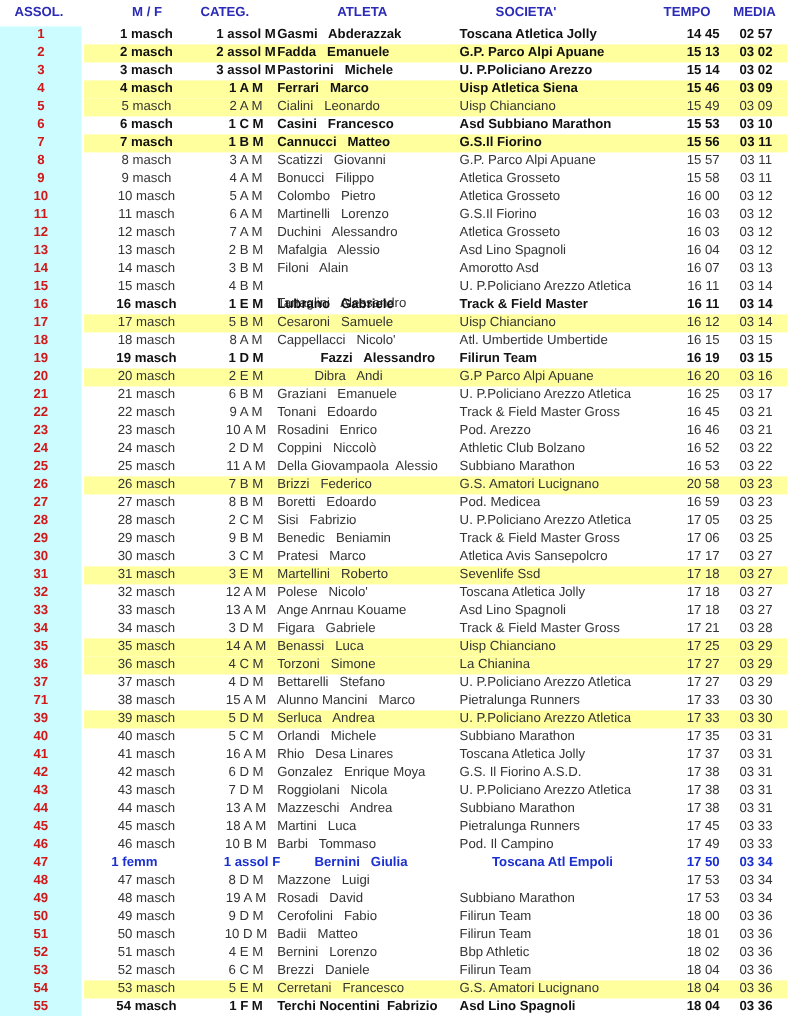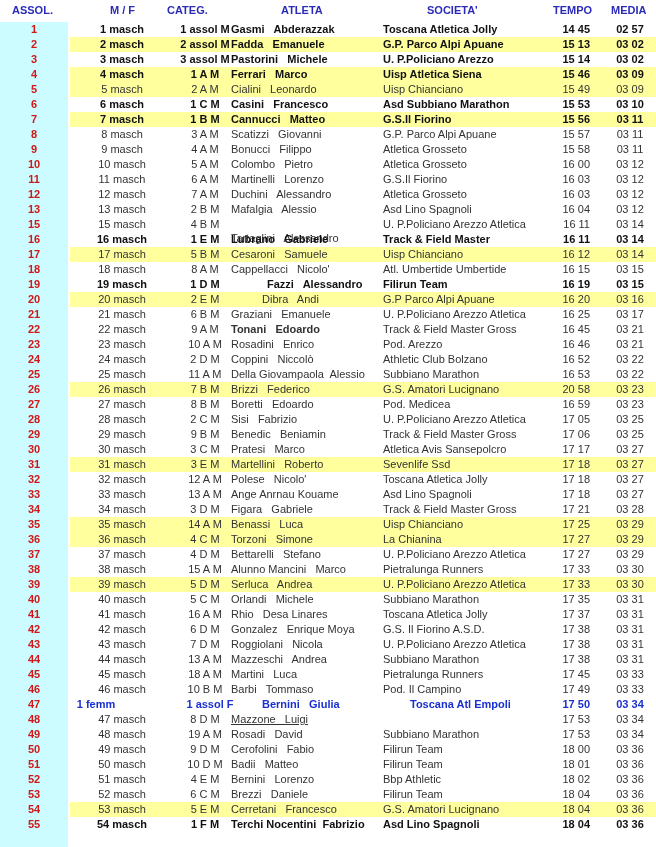--- a/index.html
+++ b/index.html
@@ -11,40 +11,40 @@
     .header span { position: absolute; top: 4px; }
     .rows { position: absolute; left: 0; top: 22px; width: 656px; }
     .row { position: relative; height: 15px; line-height: 15px; width: 656px; }
     .row .hl { position: absolute; left: 70px; right: 0; top: 0; bottom: 0; background: #ffff9e; }
     .row span { position: absolute; top: 0; white-space: nowrap; }
     .c-pos { left: 0; width: 68px; text-align: center; color: #d01818; font-weight: bold; }
     .c-mf { left: 70px; width: 104px; text-align: center; }
     .c-cat { left: 160px; width: 90px; text-align: center; }
     .c-ath { left: 231px; }
     .c-soc { left: 383px; }
-    .c-time { left: 550px; width: 40px; text-align: right; }
+    .c-time { left: 566px; width: 40px; text-align: center; }
     .c-med { left: 605px; width: 50px; text-align: center; }
     .row.bold span:not(.c-pos) { font-weight: bold; color: #111111; }
     .row.fem span:not(.c-pos) { font-weight: bold; color: #1a2fd0; }
     .row.fem .c-ath { left: 262px; }
     .row.fem .c-soc { left: 410px; }
-    .row.fem .c-mf { left: 44px; }
+    .row.fem .c-mf { left: 60px; }
     .row.fem .c-cat { left: 165px; }
   </style>
 </head>
 <body>
 
 <div class="cyan-col"></div>
 
 <div class="header">
   <span style="left:12px;">ASSOL.</span>
   <span style="left:110px;">M / F</span>
   <span style="left:167px;">CATEG.</span>
   <span style="left:281px;">ATLETA</span>
-  <span style="left:427px;">SOCIETA'</span>
+  <span style="left:413px;">SOCIETA'</span>
   <span style="left:553px;">TEMPO</span>
   <span style="left:611px;">MEDIA</span>
 </div>
 
 <div class="rows" id="rows">
     <div class="row bold">
       <span class="c-pos">1</span>
       <span class="c-mf">1 masch</span>
       <span class="c-cat">1 assol M</span>
       <span class="c-ath" style="white-space: pre;">Gasmi   Abderazzak</span>
@@ -158,20 +158,29 @@
     <div class="row ">
       <span class="c-pos">13</span>
       <span class="c-mf">13 masch</span>
       <span class="c-cat">2 B M</span>
       <span class="c-ath" style="white-space: pre;">Mafalgia   Alessio</span>
       <span class="c-soc" style="white-space: pre;">Asd Lino Spagnoli</span>
       <span class="c-time">16 04</span>
       <span class="c-med">03 12</span>
     </div>
     <div class="row ">
+      <span class="c-pos">14</span>
+      <span class="c-mf">14 masch</span>
+      <span class="c-cat">3 B M</span>
+      <span class="c-ath" style="white-space: pre;">Filoni   Alain</span>
+      <span class="c-soc" style="white-space: pre;">Amorotto Asd</span>
+      <span class="c-time">16 07</span>
+      <span class="c-med">03 13</span>
+    </div>
+    <div class="row ">
       <span class="c-pos">15</span>
       <span class="c-mf">15 masch</span>
       <span class="c-cat">4 B M</span>
       <span class="c-ath" style="white-space: pre; margin-top: 14px;">Tartaglini   Alessandro</span>
       <span class="c-soc" style="white-space: pre;">U. P.Policiano Arezzo Atletica</span>
       <span class="c-time">16 11</span>
       <span class="c-med">03 14</span>
     </div>
     <div class="row bold">
       <span class="c-pos">16</span>
@@ -226,21 +235,21 @@
       <span class="c-cat">6 B M</span>
       <span class="c-ath" style="white-space: pre;">Graziani   Emanuele</span>
       <span class="c-soc" style="white-space: pre;">U. P.Policiano Arezzo Atletica</span>
       <span class="c-time">16 25</span>
       <span class="c-med">03 17</span>
     </div>
     <div class="row ">
       <span class="c-pos">22</span>
       <span class="c-mf">22 masch</span>
       <span class="c-cat">9 A M</span>
-      <span class="c-ath" style="white-space: pre; font-weight: bold;">Tonani   Edoardo</span>
+      <span class="c-ath" style="white-space: pre;">Tonani   Edoardo</span>
       <span class="c-soc" style="white-space: pre;">Track &amp; Field Master Gross</span>
       <span class="c-time">16 45</span>
       <span class="c-med">03 21</span>
     </div>
     <div class="row ">
       <span class="c-pos">23</span>
       <span class="c-mf">23 masch</span>
       <span class="c-cat">10 A M</span>
       <span class="c-ath" style="white-space: pre;">Rosadini   Enrico</span>
       <span class="c-soc" style="white-space: pre;">Pod. Arezzo</span>
@@ -371,21 +380,21 @@
     <div class="row ">
       <span class="c-pos">37</span>
       <span class="c-mf">37 masch</span>
       <span class="c-cat">4 D M</span>
       <span class="c-ath" style="white-space: pre;">Bettarelli   Stefano</span>
       <span class="c-soc" style="white-space: pre;">U. P.Policiano Arezzo Atletica</span>
       <span class="c-time">17 27</span>
       <span class="c-med">03 29</span>
     </div>
     <div class="row ">
-      <span class="c-pos">38</span>
+      <span class="c-pos">71</span>
       <span class="c-mf">38 masch</span>
       <span class="c-cat">15 A M</span>
       <span class="c-ath" style="white-space: pre;">Alunno Mancini   Marco</span>
       <span class="c-soc" style="white-space: pre;">Pietralunga Runners</span>
       <span class="c-time">17 33</span>
       <span class="c-med">03 30</span>
     </div>
     <div class="row hl">
       <div class="hl"></div>
       <span class="c-pos">39</span>
@@ -465,21 +474,21 @@
       <span class="c-cat">1 assol F</span>
       <span class="c-ath" style="white-space: pre;">Bernini   Giulia</span>
       <span class="c-soc" style="white-space: pre;">Toscana Atl Empoli</span>
       <span class="c-time">17 50</span>
       <span class="c-med">03 34</span>
     </div>
     <div class="row ">
       <span class="c-pos">48</span>
       <span class="c-mf">47 masch</span>
       <span class="c-cat">8 D M</span>
-      <span class="c-ath" style="white-space: pre; text-decoration: underline;">Mazzone   Luigi</span>
+      <span class="c-ath" style="white-space: pre;">Mazzone   Luigi</span>
       <span class="c-soc" style="white-space: pre;"></span>
       <span class="c-time">17 53</span>
       <span class="c-med">03 34</span>
     </div>
     <div class="row ">
       <span class="c-pos">49</span>
       <span class="c-mf">48 masch</span>
       <span class="c-cat">19 A M</span>
       <span class="c-ath" style="white-space: pre;">Rosadi   David</span>
       <span class="c-soc" style="white-space: pre;">Subbiano Marathon</span>

